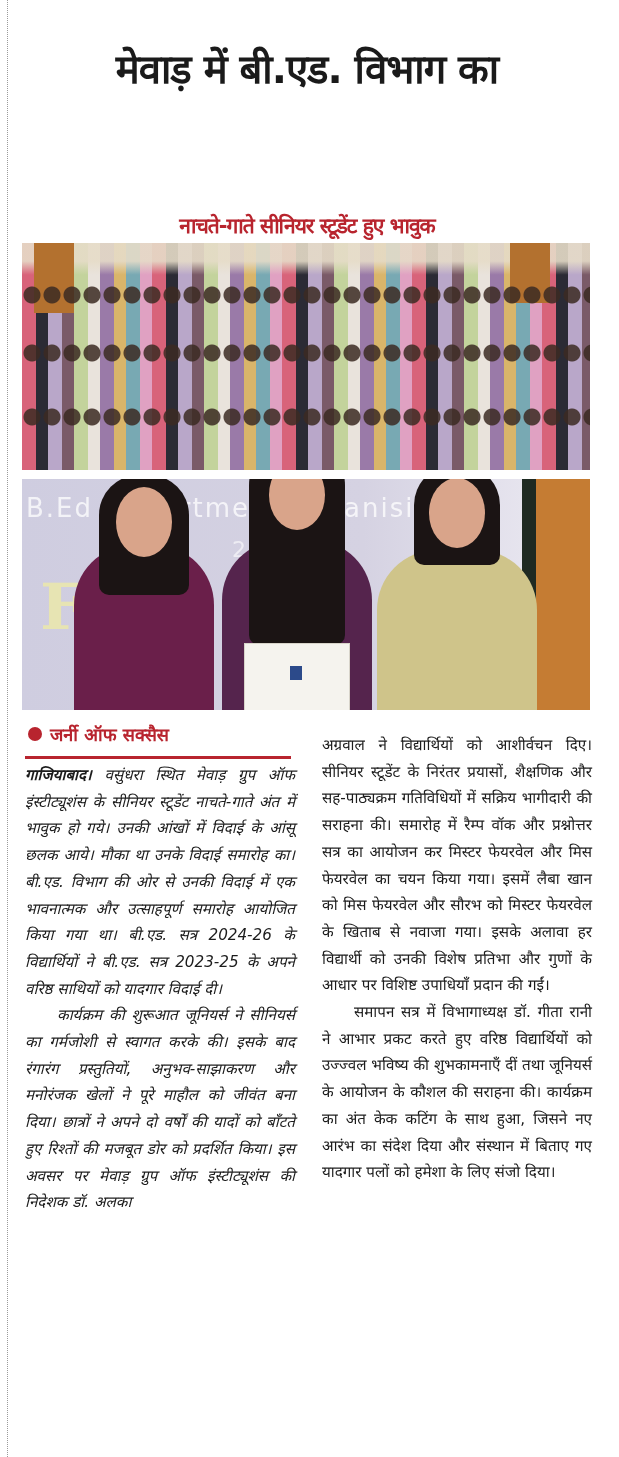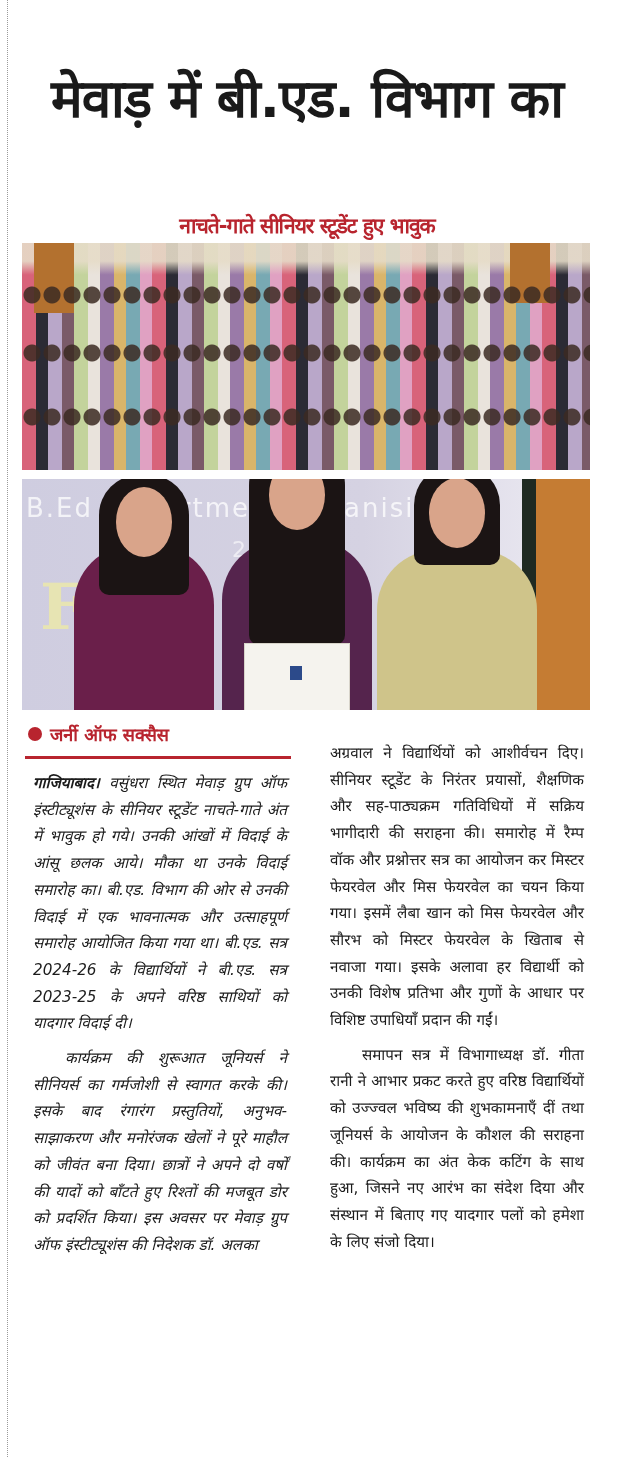--- a/index.html
+++ b/index.html
@@ -29,24 +29,23 @@
       top: 14px;
       width: 570px;
       text-align: center;
       font-family: "DejaVu Sans", sans-serif;
       font-weight: bold;
       color: #1a1a1a;
       letter-spacing: -1px;
     }
     .headline .line {
       display: block;
-      font-size: 53px;
+      font-size: 40px;
       line-height: 68px;
       white-space: nowrap;
-      margin-top: 30px;
     }
     .subhead {
       position: absolute;
       left: 22px;
       top: 186px;
       width: 570px;
       text-align: center;
       font-family: "DejaVu Sans", sans-serif;
       font-weight: bold;
       font-size: 21px;
@@ -209,21 +208,21 @@
     .col-left {
       left: 25px;
       top: 762px;
       font-style: italic;
     }
     .col-right {
       left: 322px;
       top: 732px;
     }
     .col p {
-      margin: 8px;
+      margin: 0;
     }
     .col p.indent {
       text-indent: 32px;
     }
     .dateline {
       font-weight: bold;
     }
   </style>
 </head>
 <body>

